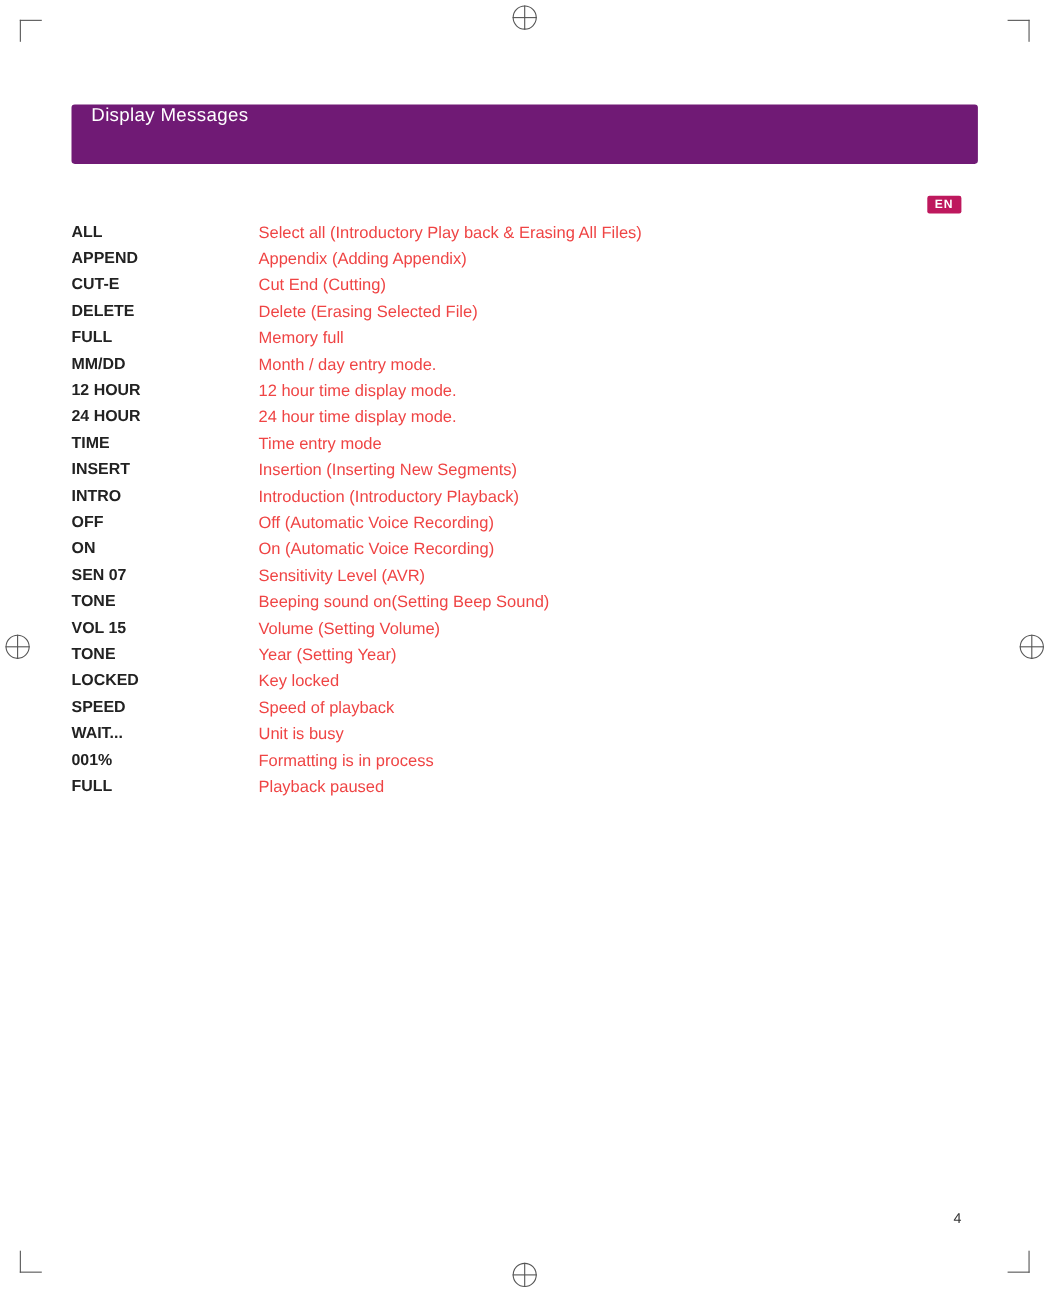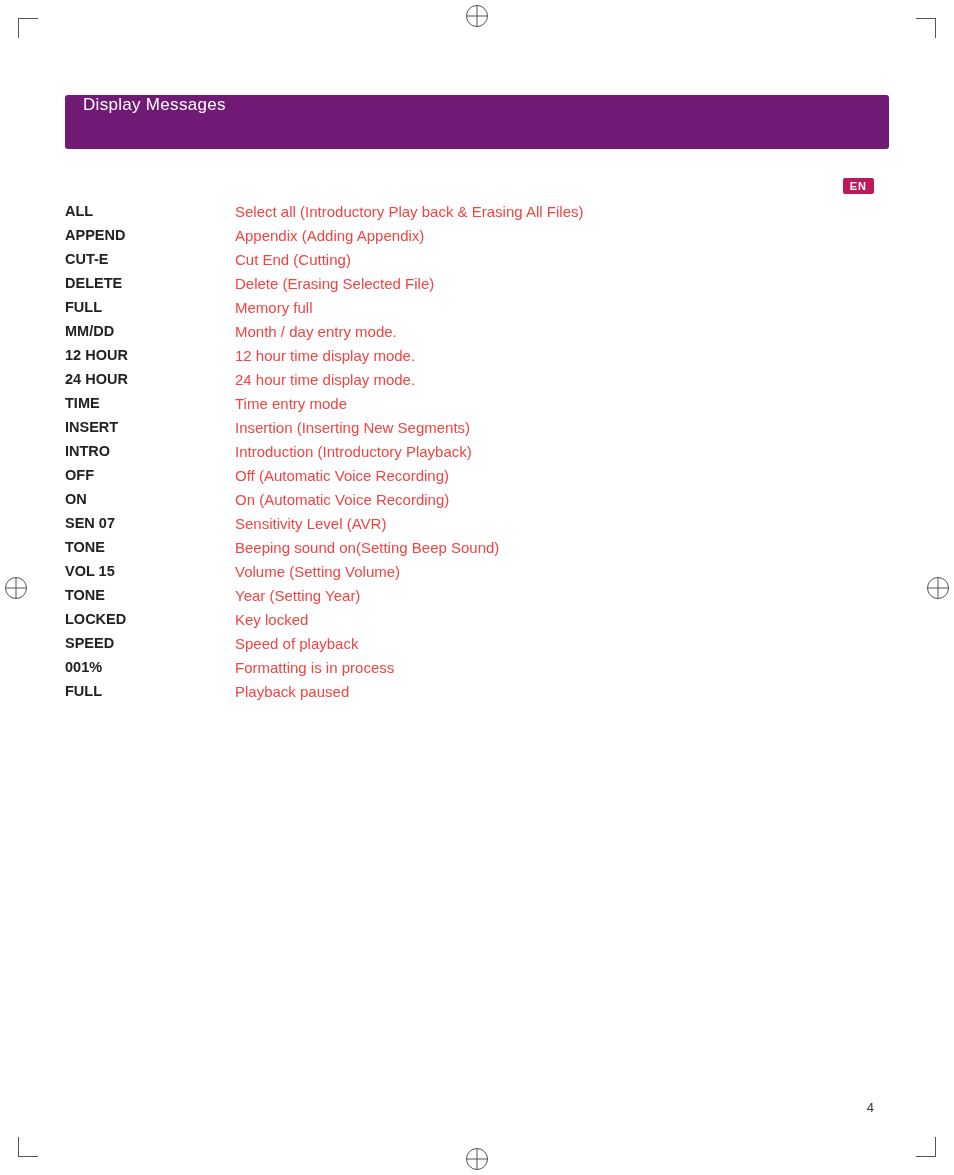--- a/index.html
+++ b/index.html
@@ -272,20 +272,24 @@
         </tr>
         <tr>
           <td class="col-code">LOCKED</td>
           <td class="col-desc">Key locked</td>
         </tr>
         <tr>
           <td class="col-code">SPEED</td>
           <td class="col-desc">Speed of playback</td>
         </tr>
         <tr>
+          <td class="col-code">WAIT...</td>
+          <td class="col-desc">Unit is busy</td>
+        </tr>
+        <tr>
           <td class="col-code">001%</td>
           <td class="col-desc">Formatting is in process</td>
         </tr>
         <tr>
           <td class="col-code">FULL</td>
           <td class="col-desc">Playback paused</td>
         </tr>
       </tbody>
   </table>
 </div>

